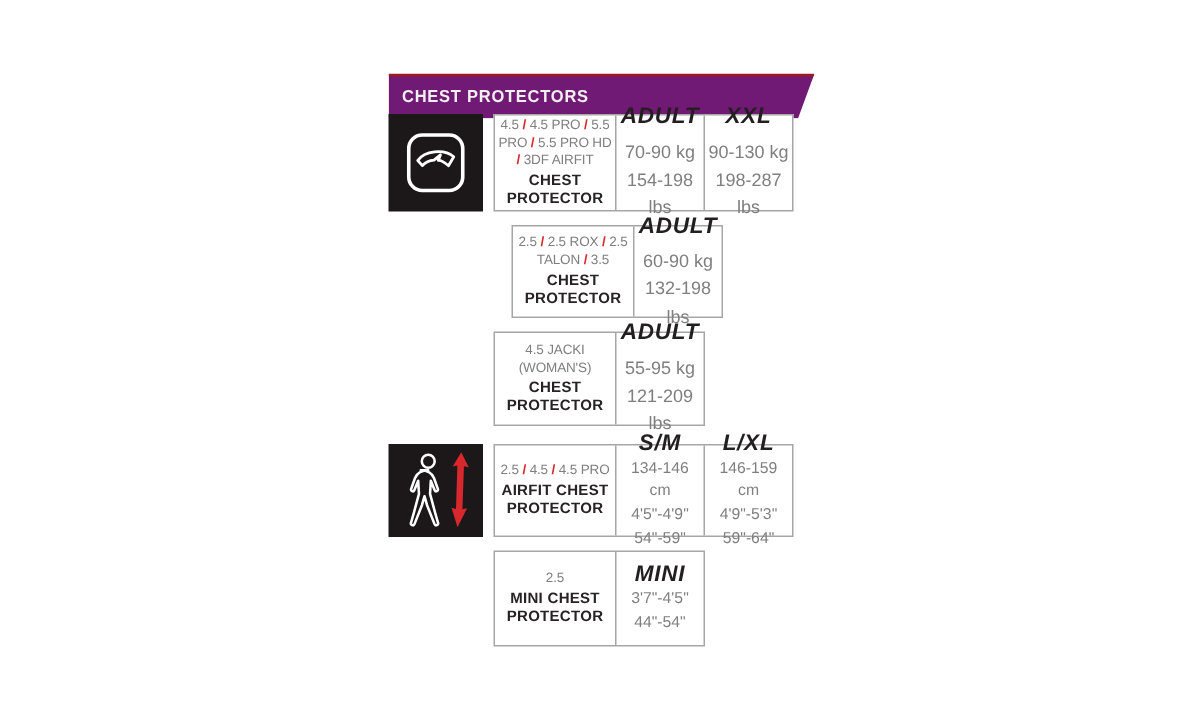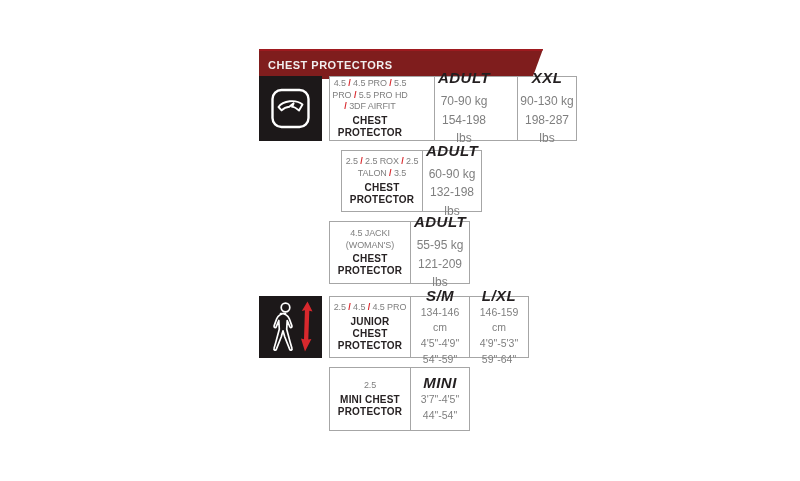--- a/index.html
+++ b/index.html
@@ -3,21 +3,21 @@
 <meta charset="utf-8">
 <style>
   html,body{margin:0;padding:0;background:#ffffff;}
   .canvas{
     position:relative;width:800px;height:481px;background:#ffffff;overflow:hidden;
     font-family:"Liberation Sans","DejaVu Sans",sans-serif;
   }
   
   .ribbon{
     position:absolute;left:259px;top:49px;width:284px;height:30px;
-    background:#7f1d1d;border-top:2px solid #9e1a1f;box-sizing:border-box;
+    background:#701a75;border-top:2px solid #9e1a1f;box-sizing:border-box;
     clip-path:polygon(0 0,100% 0,calc(100% - 11px) 100%,0 100%);
     display:flex;align-items:center;
   }
   .ribbon-title{
     color:#f1efef;font-size:11px;font-weight:bold;letter-spacing:.5px;
     padding-left:9px;transform:scaleY(1.05);
   }
   
   .icon-box{
     position:absolute;left:259px;width:63px;background:#1c1819;
@@ -53,21 +53,21 @@
     <span class="ribbon-title">CHEST PROTECTORS</span>
   </div>
 
   <div class="icon-box" style="top:76px;height:65px;">
     <svg width="63" height="65" viewBox="0 0 63 65">
       <rect x="13.5" y="14" width="36" height="37" rx="9" fill="none" stroke="#ffffff" stroke-width="2.4"></rect>
       <path d="M19.5 31 C 24 24.5, 37 23, 43.5 28.5 L 40 34.5 C 36.5 31.5, 34 30.8, 33.2 30.9 L 34.6 27.3 L 30.3 30.7 C 27.5 30.9, 24.5 32.3, 22.6 34.4 Z" fill="none" stroke="#ffffff" stroke-width="1.9" stroke-linejoin="round"></path>
     </svg>
   </div>
 
-  <div class="tbl" style="top:76px;height:65px;gap:24px;">
+  <div class="tbl" style="top:76px;height:65px;">
     <div class="cell c-models">
       <div class="models">4.5 <span class="slash">/</span> 4.5 PRO <span class="slash">/</span> 5.5 PRO <span class="slash">/</span> 5.5 PRO HD <span class="slash">/</span> 3DF AIRFIT</div>
       <div class="product">CHEST PROTECTOR</div>
     </div>
     <div class="cell c-size roomy">
       <div class="size-label">ADULT</div>
       <div class="vals">
         <div>70-90 kg</div>
         <div>154-198 lbs</div>
       </div>
@@ -113,21 +113,21 @@
     <svg width="63" height="62" viewBox="0 0 63 62">
       <circle cx="26.5" cy="11.5" r="4.3" fill="none" stroke="#ffffff" stroke-width="1.7"></circle>
       <path d="M26.5 17.5 c-4.5 0 -7.5 2 -8.8 5.2 l-2.6 7.2 c-0.5 1.5 1.5 2.3 2.1 0.9 l2.6-6.3 0.5 8.8 -3.4 12.6 -1.9 6.6 c-0.5 1.6 1.7 2.4 2.3 0.9 l5-12.6 1.7-6 1.7 6 5 12.6 c0.6 1.5 2.8 0.7 2.3-0.9 l-1.9-6.6 -3.4-12.6 0.5-8.8 2.6 6.3 c0.6 1.4 2.6 0.6 2.1-0.9 l-2.6-7.2 c-1.3-3.2-4.3-5.2-8.8-5.2 z" fill="none" stroke="#ffffff" stroke-width="1.7" stroke-linejoin="round"></path>
       <path d="M48.5 5.5 L53.5 15.5 L50.3 14.8 L49.3 43.5 L52.4 42.9 L46 55.5 L42 42.5 L45 43.3 L45.9 14.3 L42.8 15 Z" fill="#d8282d"></path>
     </svg>
   </div>
 
   <div class="tbl" style="top:296px;height:62px;">
     <div class="cell c-models">
       <div class="models">2.5 <span class="slash">/</span> 4.5 <span class="slash">/</span> 4.5 PRO</div>
-      <div class="product">JUNIOR CHEST PROTECTOR</div>
+      <div class="product">AIRFIT CHEST PROTECTOR</div>
     </div>
     <div class="cell c-size tight">
       <div class="size-label">S/M</div>
       <div class="vals">
         <div>134-146 cm</div>
         <div>4'5"-4'9"</div>
         <div>54"-59"</div>
       </div>
     </div>
     <div class="cell c-size tight">

